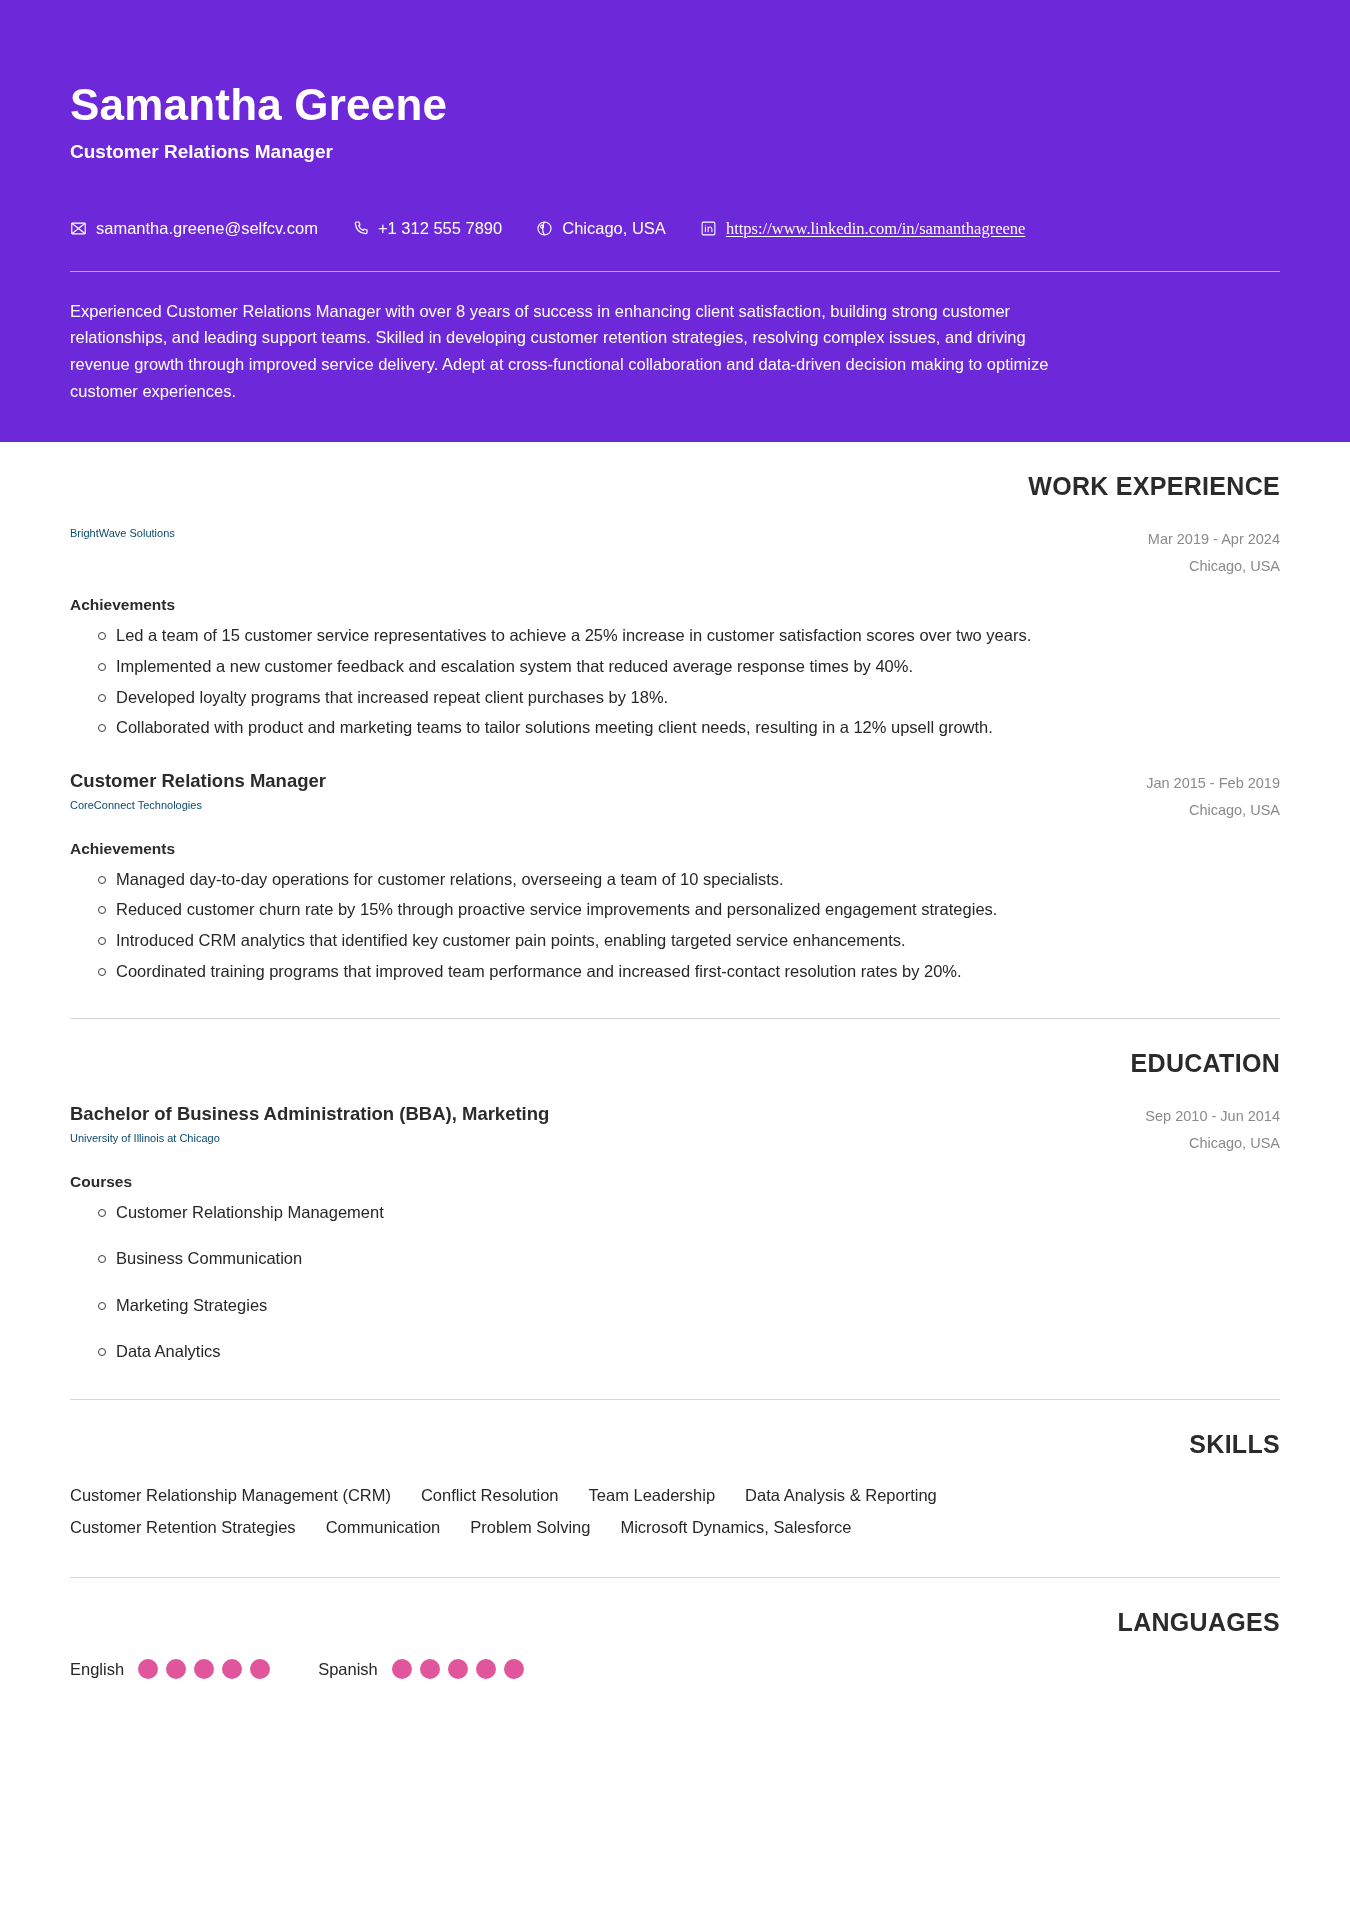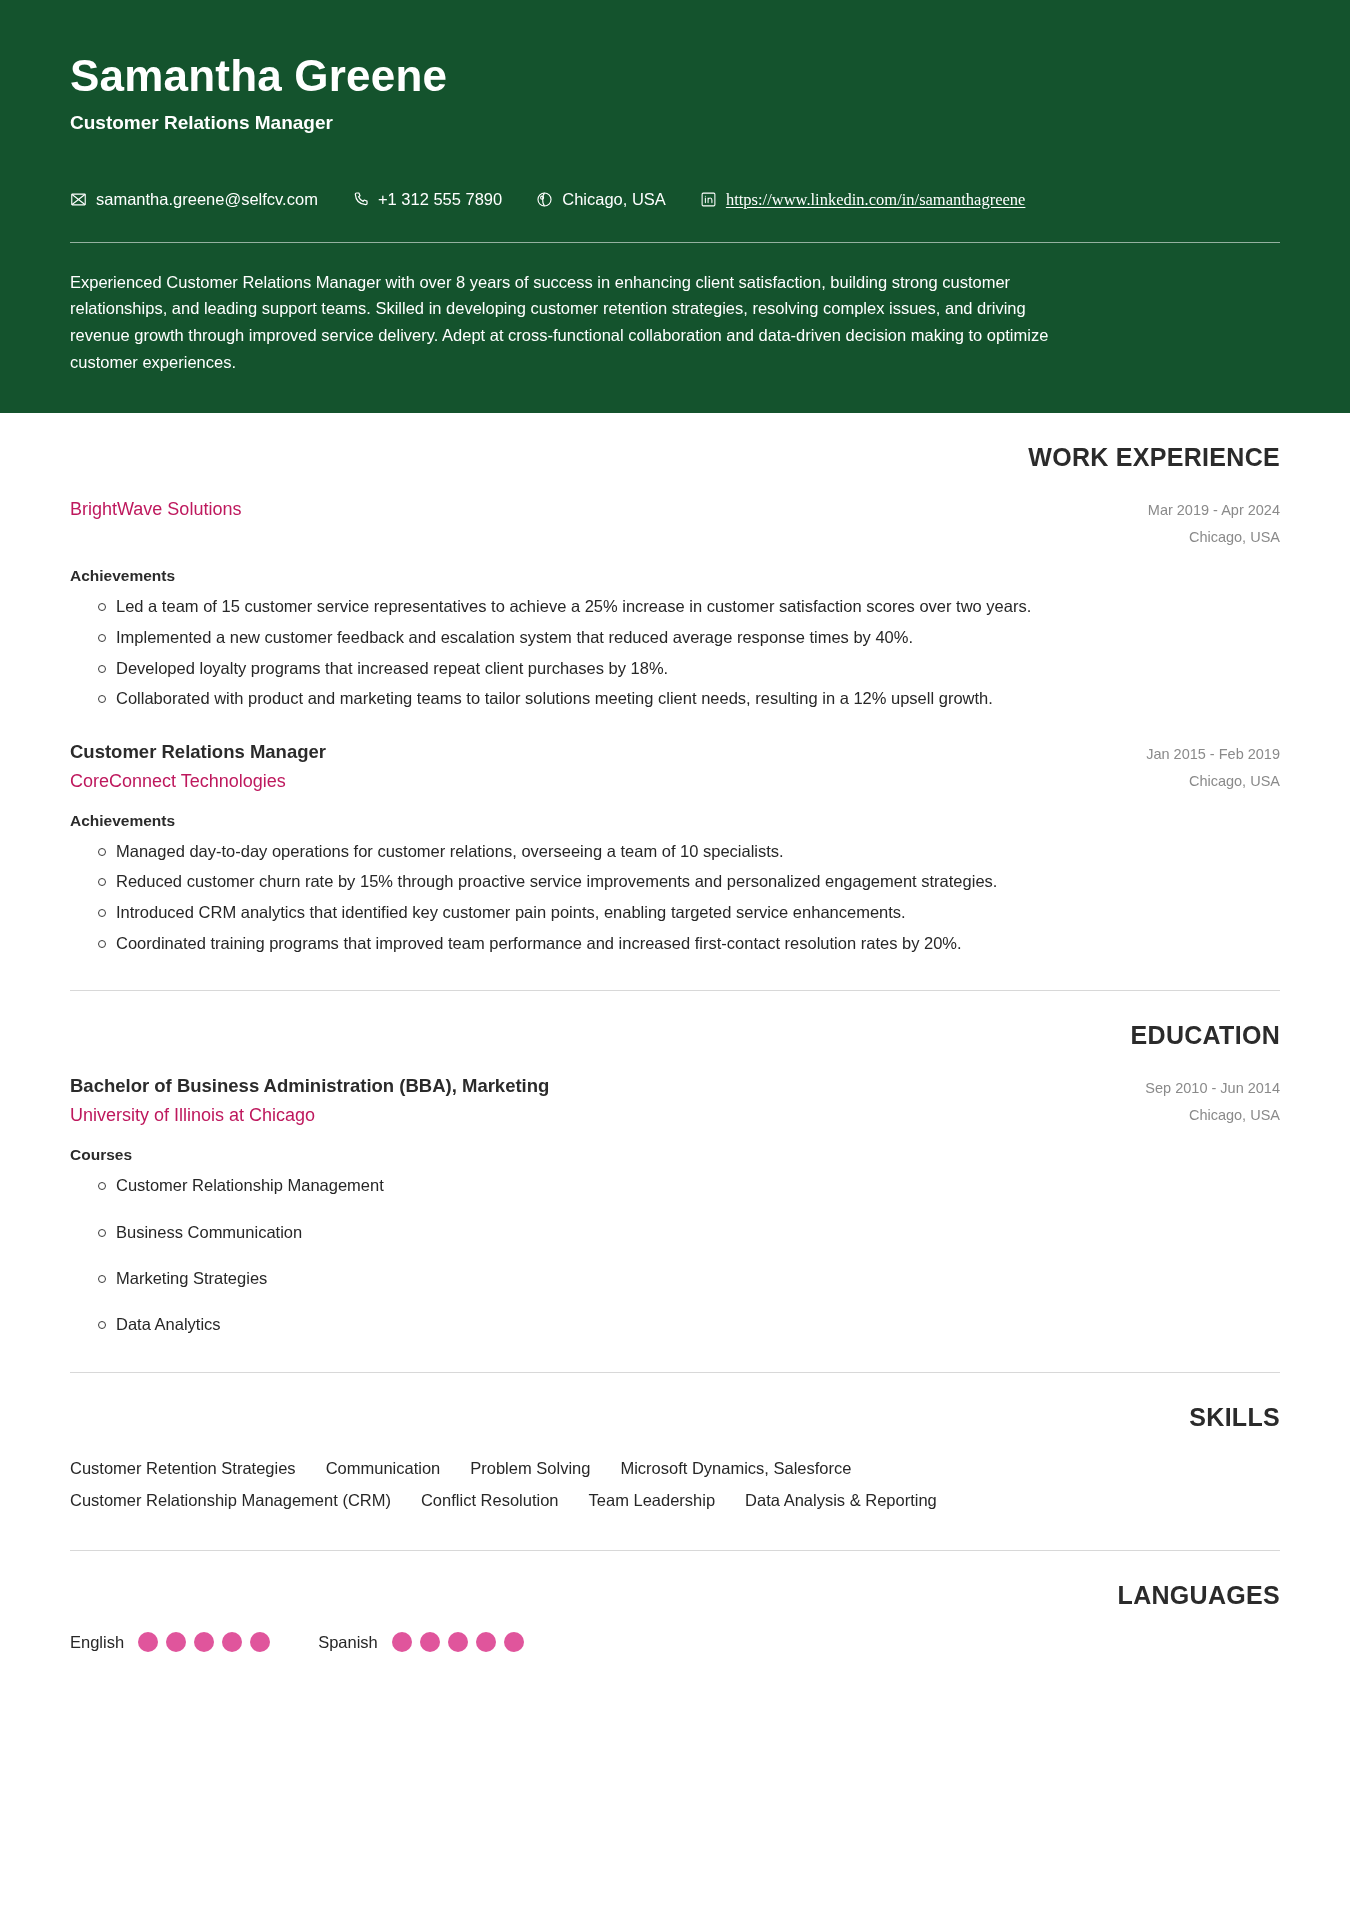--- a/index.html
+++ b/index.html
@@ -5,23 +5,23 @@
   * { box-sizing: border-box; margin: 0; padding: 0; }
   html, body {
     width: 1350px;
     background: #ffffff;
     font-family: "Liberation Sans", sans-serif;
   }
   body { width: 1350px; min-height: 1907px; }
 
   
   .header {
-    background: #14532d;
-    color: #ffffff;
-    padding: 51px 70px 38px 70px;
+    background: #6d28d9;
+    color: #ffffff;
+    padding: 80px 70px 38px 70px;
   }
   .name {
     font-size: 44px;
     font-weight: 700;
     letter-spacing: 0.2px;
     line-height: 1.15;
     color: #ffffff;
   }
   .job-title {
     font-size: 19px;
@@ -105,22 +105,22 @@
     line-height: 1.85;
     padding-top: 3px;
   }
   .entry-title {
     font-size: 18.5px;
     font-weight: 700;
     color: #2b2b2b;
     line-height: 1.5;
   }
   .entry-org {
-    font-size: 18px;
-    color: #be185d;
+    font-size: 11px;
+    color: #0c4a6e;
     line-height: 1.55;
     margin-top: 2px;
   }
   .sub-label {
     font-size: 15.5px;
     font-weight: 700;
     color: #2b2b2b;
     margin-top: 16px;
     margin-bottom: 8px;
   }
@@ -327,30 +327,30 @@
           </div>
         </div>
       </div>
     <div class="section-rule"></div>
   </div>
 
   <div class="section">
     <div class="section-title">SKILLS</div>
     <div class="skills-rows" id="skills-rows">
         <div class="skills-row">
+          <span>Customer Relationship Management (CRM)</span>
+          <span>Conflict Resolution</span>
+          <span>Team Leadership</span>
+          <span>Data Analysis &amp; Reporting</span>
+        </div>
+        <div class="skills-row">
           <span>Customer Retention Strategies</span>
           <span>Communication</span>
           <span>Problem Solving</span>
           <span>Microsoft Dynamics, Salesforce</span>
-        </div>
-        <div class="skills-row">
-          <span>Customer Relationship Management (CRM)</span>
-          <span>Conflict Resolution</span>
-          <span>Team Leadership</span>
-          <span>Data Analysis &amp; Reporting</span>
         </div>
       </div>
     <div class="section-rule"></div>
   </div>
 
   <div class="section">
     <div class="section-title">LANGUAGES</div>
     <div class="lang-row" id="lang-row">
         <div class="lang-item">
           <span class="lang-name">English</span>

